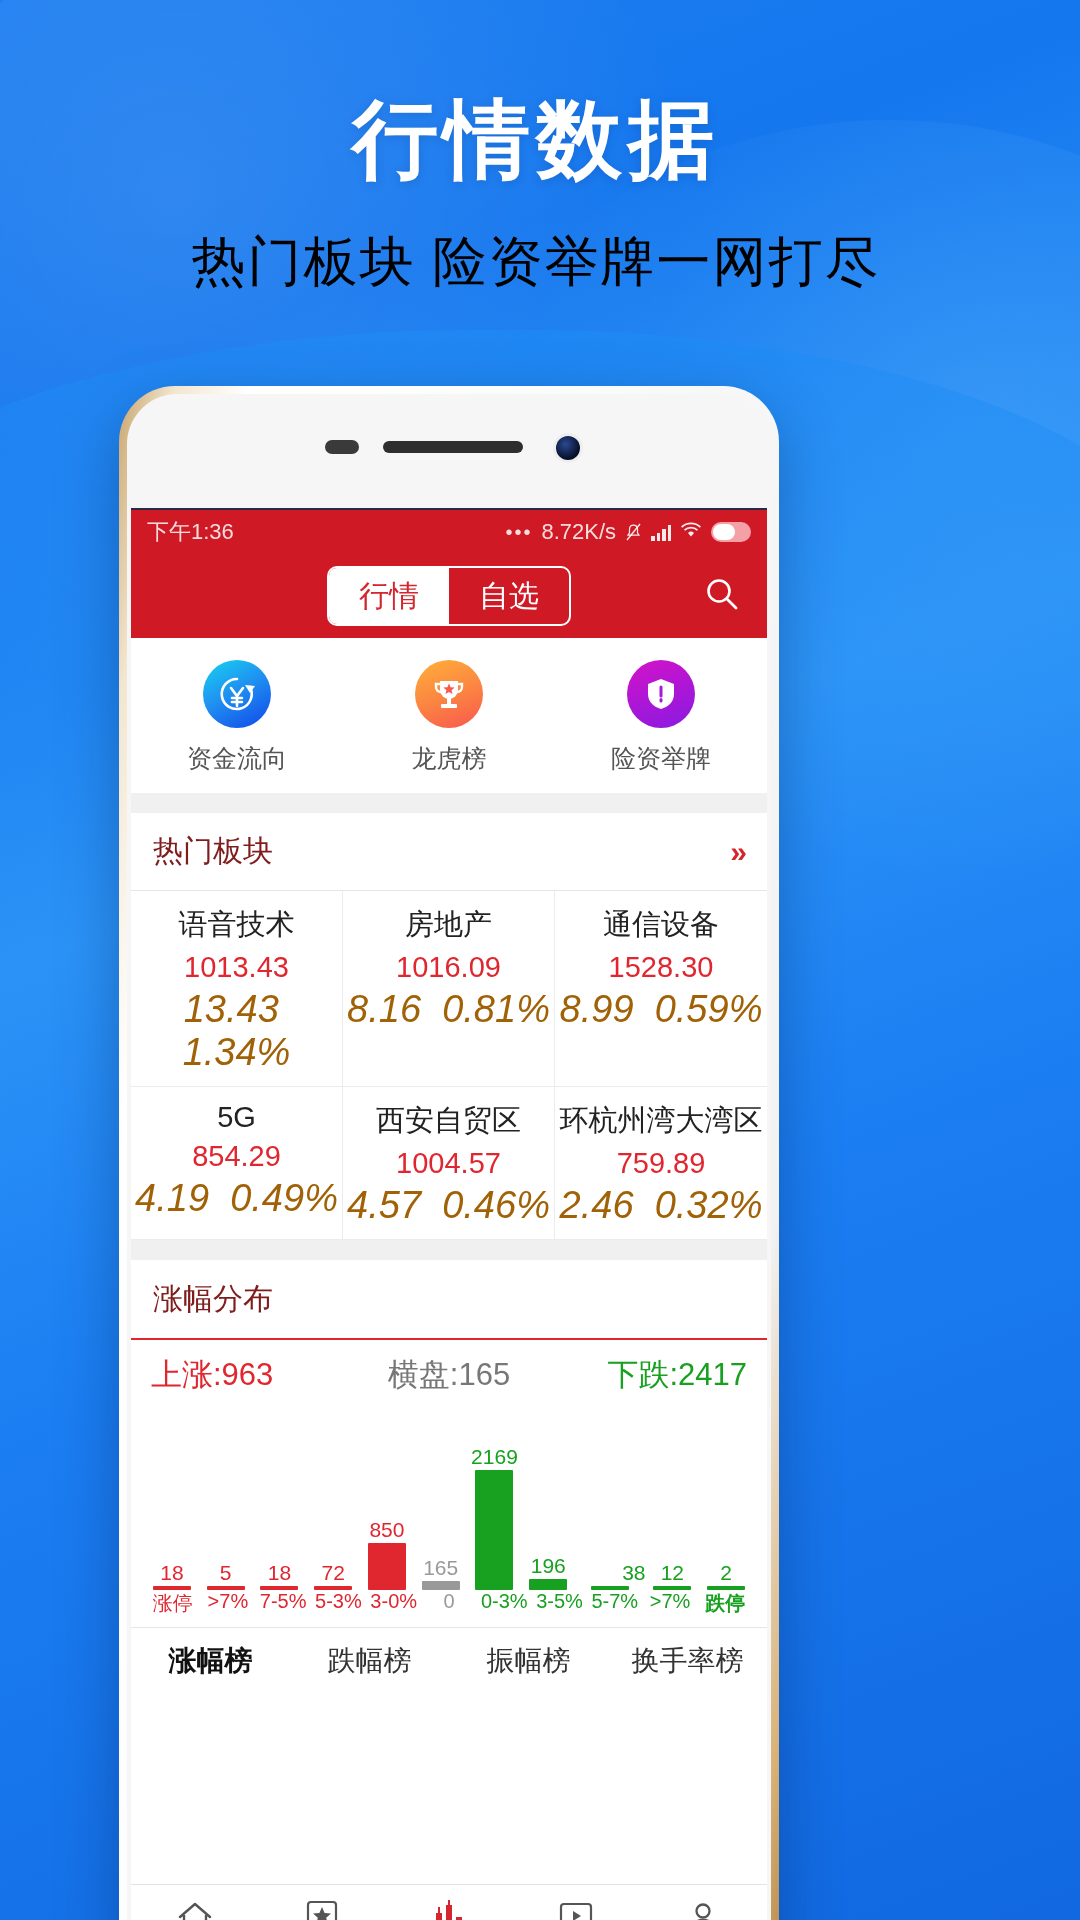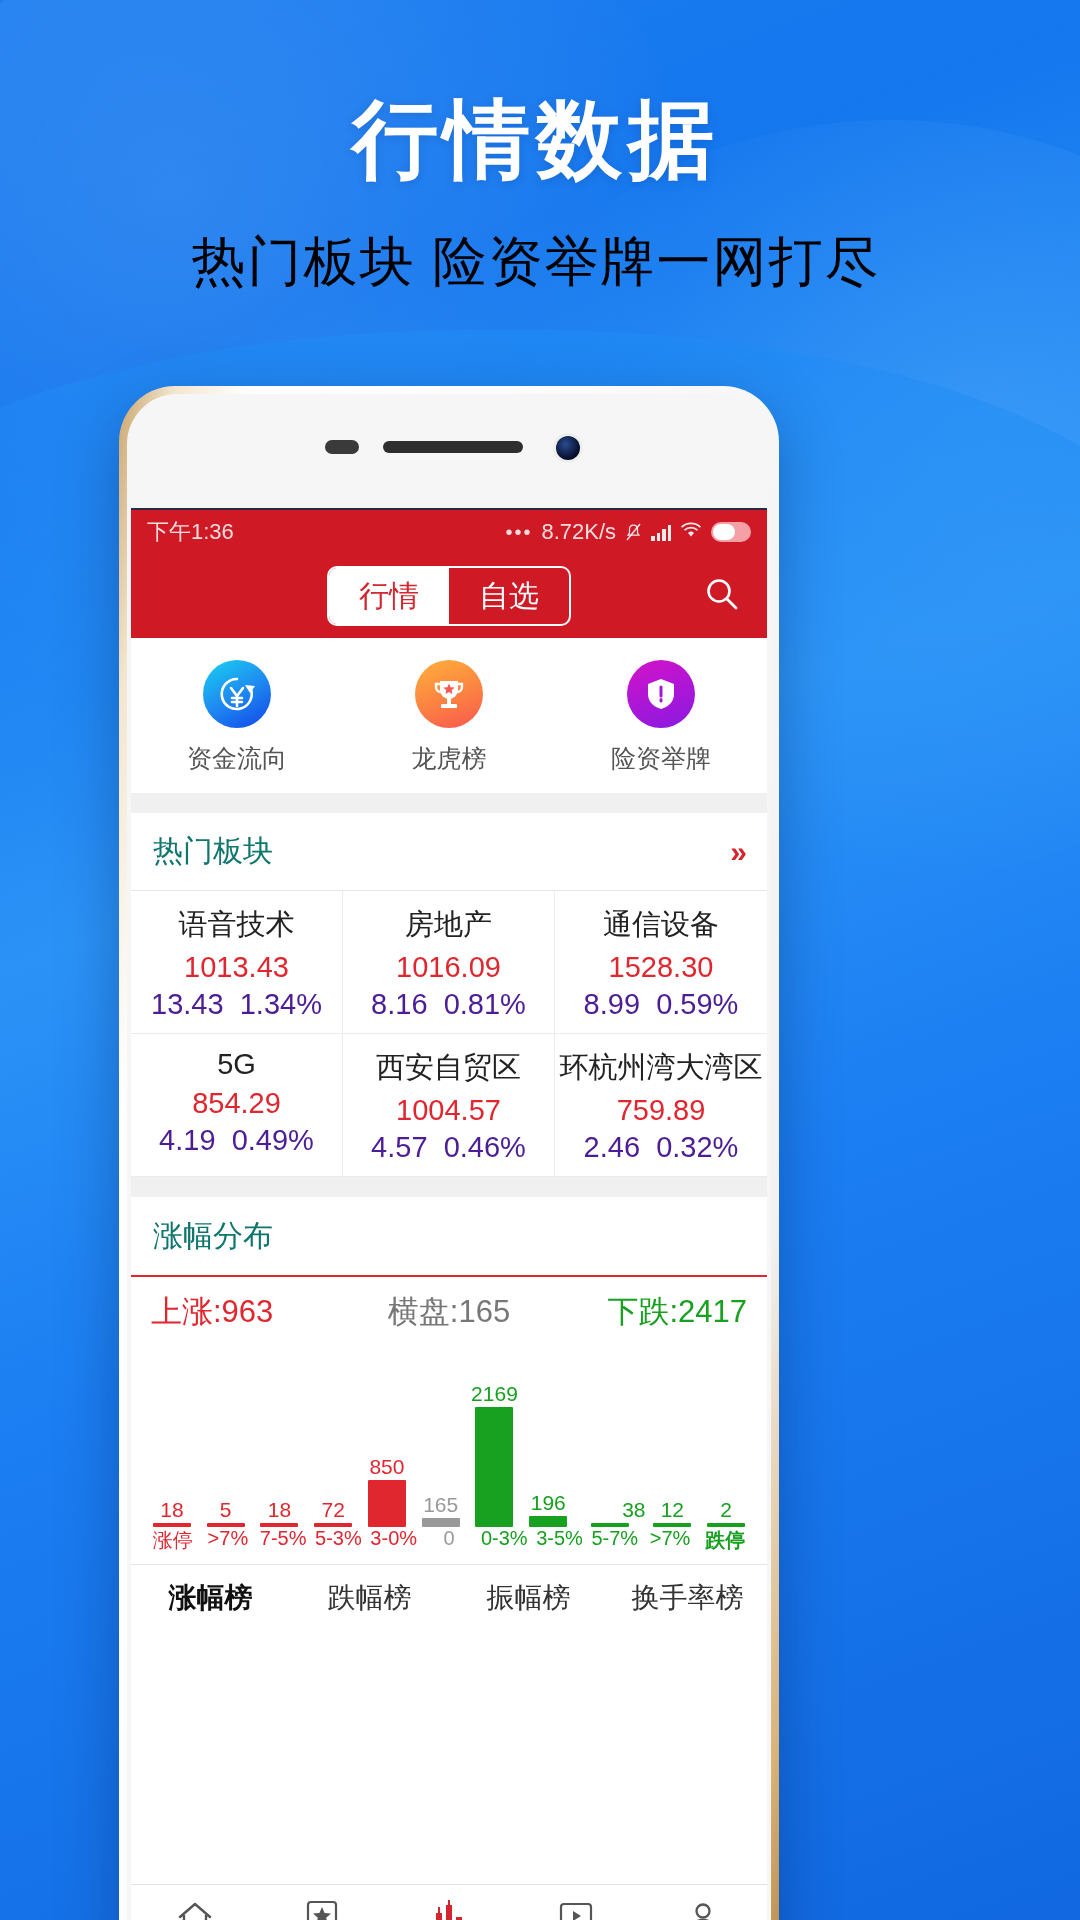--- a/index.html
+++ b/index.html
@@ -68,30 +68,30 @@
   .qi{flex:1;display:flex;flex-direction:column;align-items:center;gap:14px;}
   .qi-circle{width:68px;height:68px;border-radius:50%;display:flex;align-items:center;justify-content:center;}
   .c1{background:linear-gradient(150deg,#18d3f0 0%,#1f8ef1 48%,#1146e8 100%);}
   .c2{background:linear-gradient(160deg,#ffb03a 0%,#fb8242 55%,#f9574f 100%);}
   .c3{background:linear-gradient(160deg,#d412c8 0%,#a617d8 60%,#8a1ae0 100%);}
   .qi-label{font-size:25px;color:#555;}
 
   .gapbar{height:20px;background:#f0f0f0;}
   .sec-head{height:78px;display:flex;align-items:center;padding:0 22px;background:#fff;
     border-bottom:1px solid #e6e6e6;}
-  .sec-title{font-size:30px;color:#0f766e;}
+  .sec-title{font-size:30px;color:#7f1d1d;}
   .more{margin-left:auto;color:#d3262f;font-size:30px;font-weight:bold;letter-spacing:-2px;}
 
   
   .grid{display:grid;grid-template-columns:repeat(3,1fr);background:#fff;}
   .cell{padding:14px 4px 12px;text-align:center;border-right:1px solid #ececec;border-bottom:1px solid #ececec;}
   .cell:nth-child(3n){border-right:none;}
   .cell-name{font-size:29px;color:#222;margin-bottom:6px;white-space:nowrap;}
   .cell-v1{font-size:29px;color:#e0262f;margin-bottom:4px;}
-  .cell-v2{font-size:29px;color:#4c1d95;}
+  .cell-v2{font-size:38px;color:#a16207;font-style:italic;}
 
   
   .dist-counts{display:flex;align-items:center;padding:14px 20px 4px;border-top:2px solid #e0262f;}
   .dc{flex:1;font-size:31px;}
   .dc.up{color:#e0262f;text-align:left;}
   .dc.flat{color:#777;text-align:center;}
   .dc.down{color:#18a020;text-align:right;}
 
   .chart{position:relative;height:190px;padding:0 14px;display:flex;align-items:flex-end;
     justify-content:space-between;}

